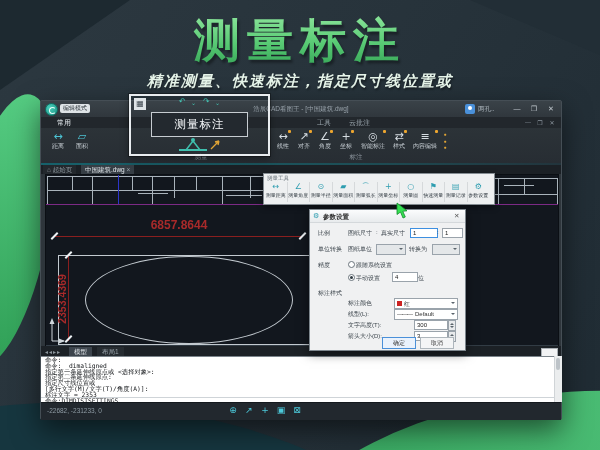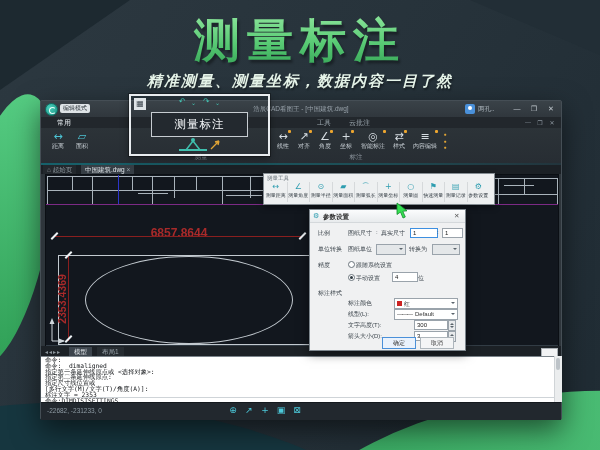--- a/index.html
+++ b/index.html
@@ -103,21 +103,21 @@
   <div class="deco" style="left:0;top:0;width:130px;height:90px;background:#1d2930;clip-path:polygon(0 0,100% 0,0 100%);"></div>
   <div class="deco" style="right:0;top:0;width:130px;height:55px;background:#222e36;clip-path:polygon(100% 0,100% 100%,0 0);"></div>
   <div class="deco" style="left:-40px;top:92px;width:88px;height:278px;border-radius:50%;transform:rotate(11deg);
               background:linear-gradient(180deg,#55cc82,#2f9e55);"></div>
   <div class="deco" style="left:268px;top:396px;width:540px;height:260px;border-radius:50%;transform:rotate(-9deg);
               background:linear-gradient(90deg,#33a15b,#55c97f);"></div>
   <div class="deco" style="left:-170px;top:406px;width:580px;height:240px;border-radius:50%;transform:rotate(6deg);
               background:#16363f;"></div>
 
   <div class="a hero-title">测量标注</div>
-  <div class="a hero-sub">精准测量、测量坐标，数据内容一目了然</div>
+  <div class="a hero-sub">精准测量、快速标注，指定尺寸线位置或</div>
 
   <div class="a win">
 
     <div class="a titlebar"></div>
     <div class="a logo"></div>
     <div class="a chip">编辑模式</div>
     <div class="a wtitle">浩辰CAD看图王 - [中国建筑.dwg]</div>
     <div class="a avatar"></div>
     <div class="a uname">两孔..</div>
     <div class="a wbtn" style="left:470px;">—</div>
@@ -212,21 +212,21 @@
       <div class="pl" style="left:424px;top:3px;width:1px;height:16px;"></div>
       <div class="pl" style="left:452px;top:3px;width:1px;height:26px;"></div>
       <div class="pl" style="left:478px;top:3px;width:1px;height:16px;"></div>
       <div class="pl" style="left:511px;top:3px;width:1px;height:26px;"></div>
       <div class="pl" style="left:388px;top:23px;width:52px;height:3px;"></div>
       <div class="pl" style="left:458px;top:10px;width:30px;height:1px;"></div>
 
       <div class="a" style="left:72px;top:0;width:1px;height:29px;background:#2d35c9;"></div>
       <div class="a" style="left:0;top:29px;width:512px;height:1px;background:#7c2a85;"></div>
 
-      <div class="a dimtxt" style="left:73px;top:51px;width:120px;text-align:center;font-size:12px;">6857.8644</div>
+      <div class="a dimtxt" style="left:73px;top:43px;width:120px;text-align:center;font-size:12px;">6857.8644</div>
       <div class="a" style="left:8px;top:61px;width:249px;height:1px;background:#8a1f1f;"></div>
       <div class="tick" style="left:4px;top:60px;"></div>
       <div class="tick" style="left:252px;top:60px;"></div>
 
       <div class="a" style="left:12px;top:80px;width:250px;height:88px;border:1px solid #c3cad0;"></div>
       <div class="a" style="left:39px;top:81px;width:206px;height:86px;border:1px solid #c3cad0;border-radius:50%;"></div>
 
       <div class="a" style="left:22px;top:81px;width:1px;height:85px;background:#8a1f1f;"></div>
       <div class="a dimtxt" style="left:-24px;top:118px;width:80px;text-align:center;font-size:10.5px;transform:rotate(-90deg);">2353.4369</div>
       <div class="tick" style="left:18px;top:79px;"></div>

